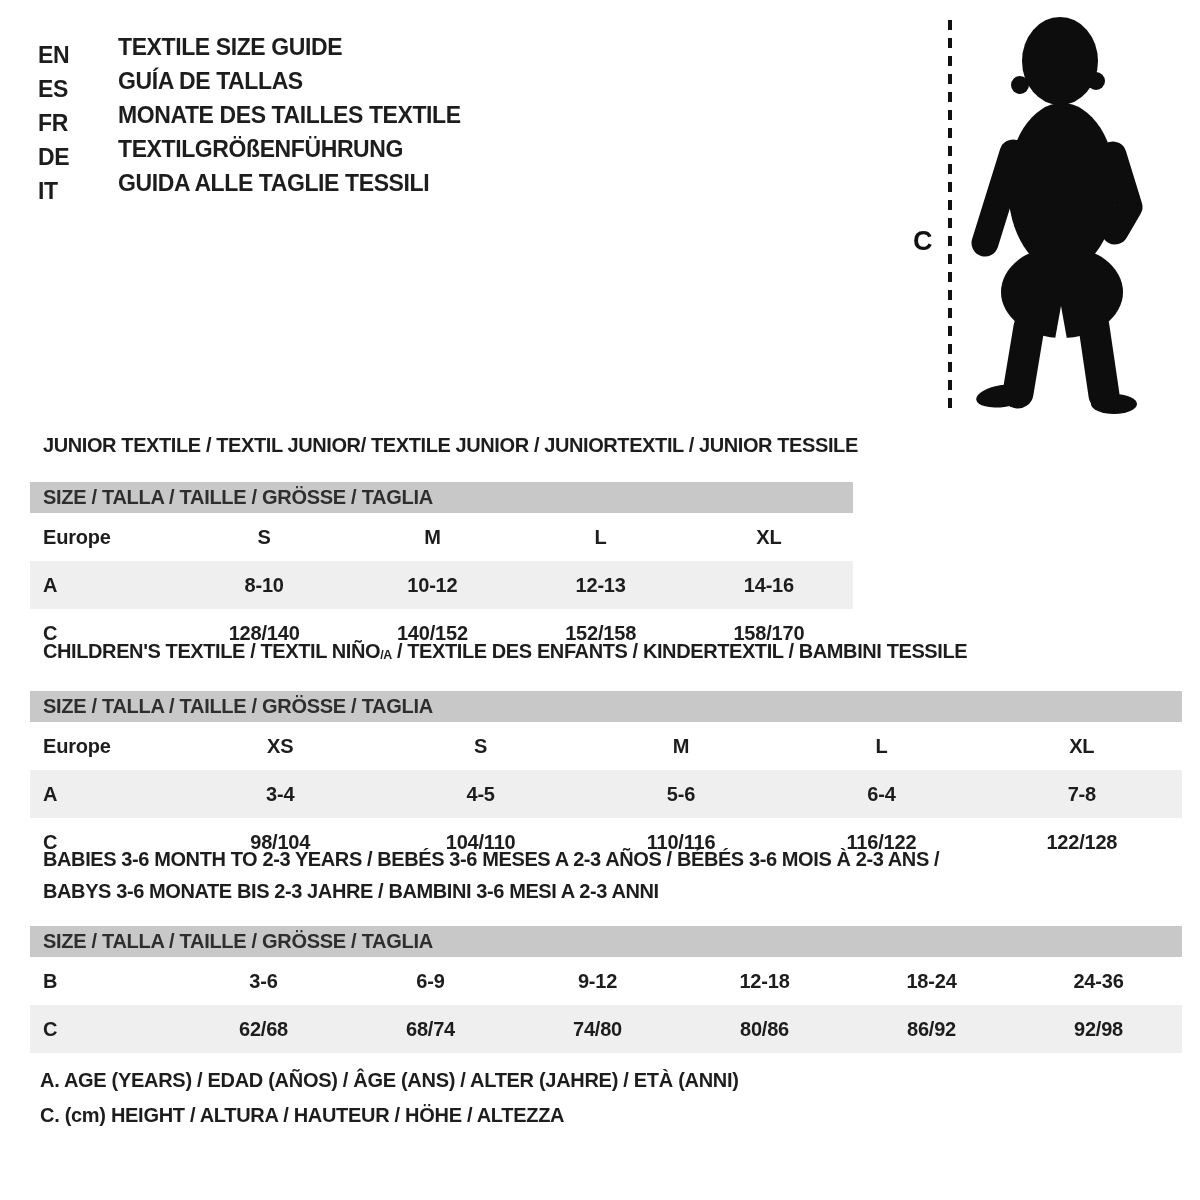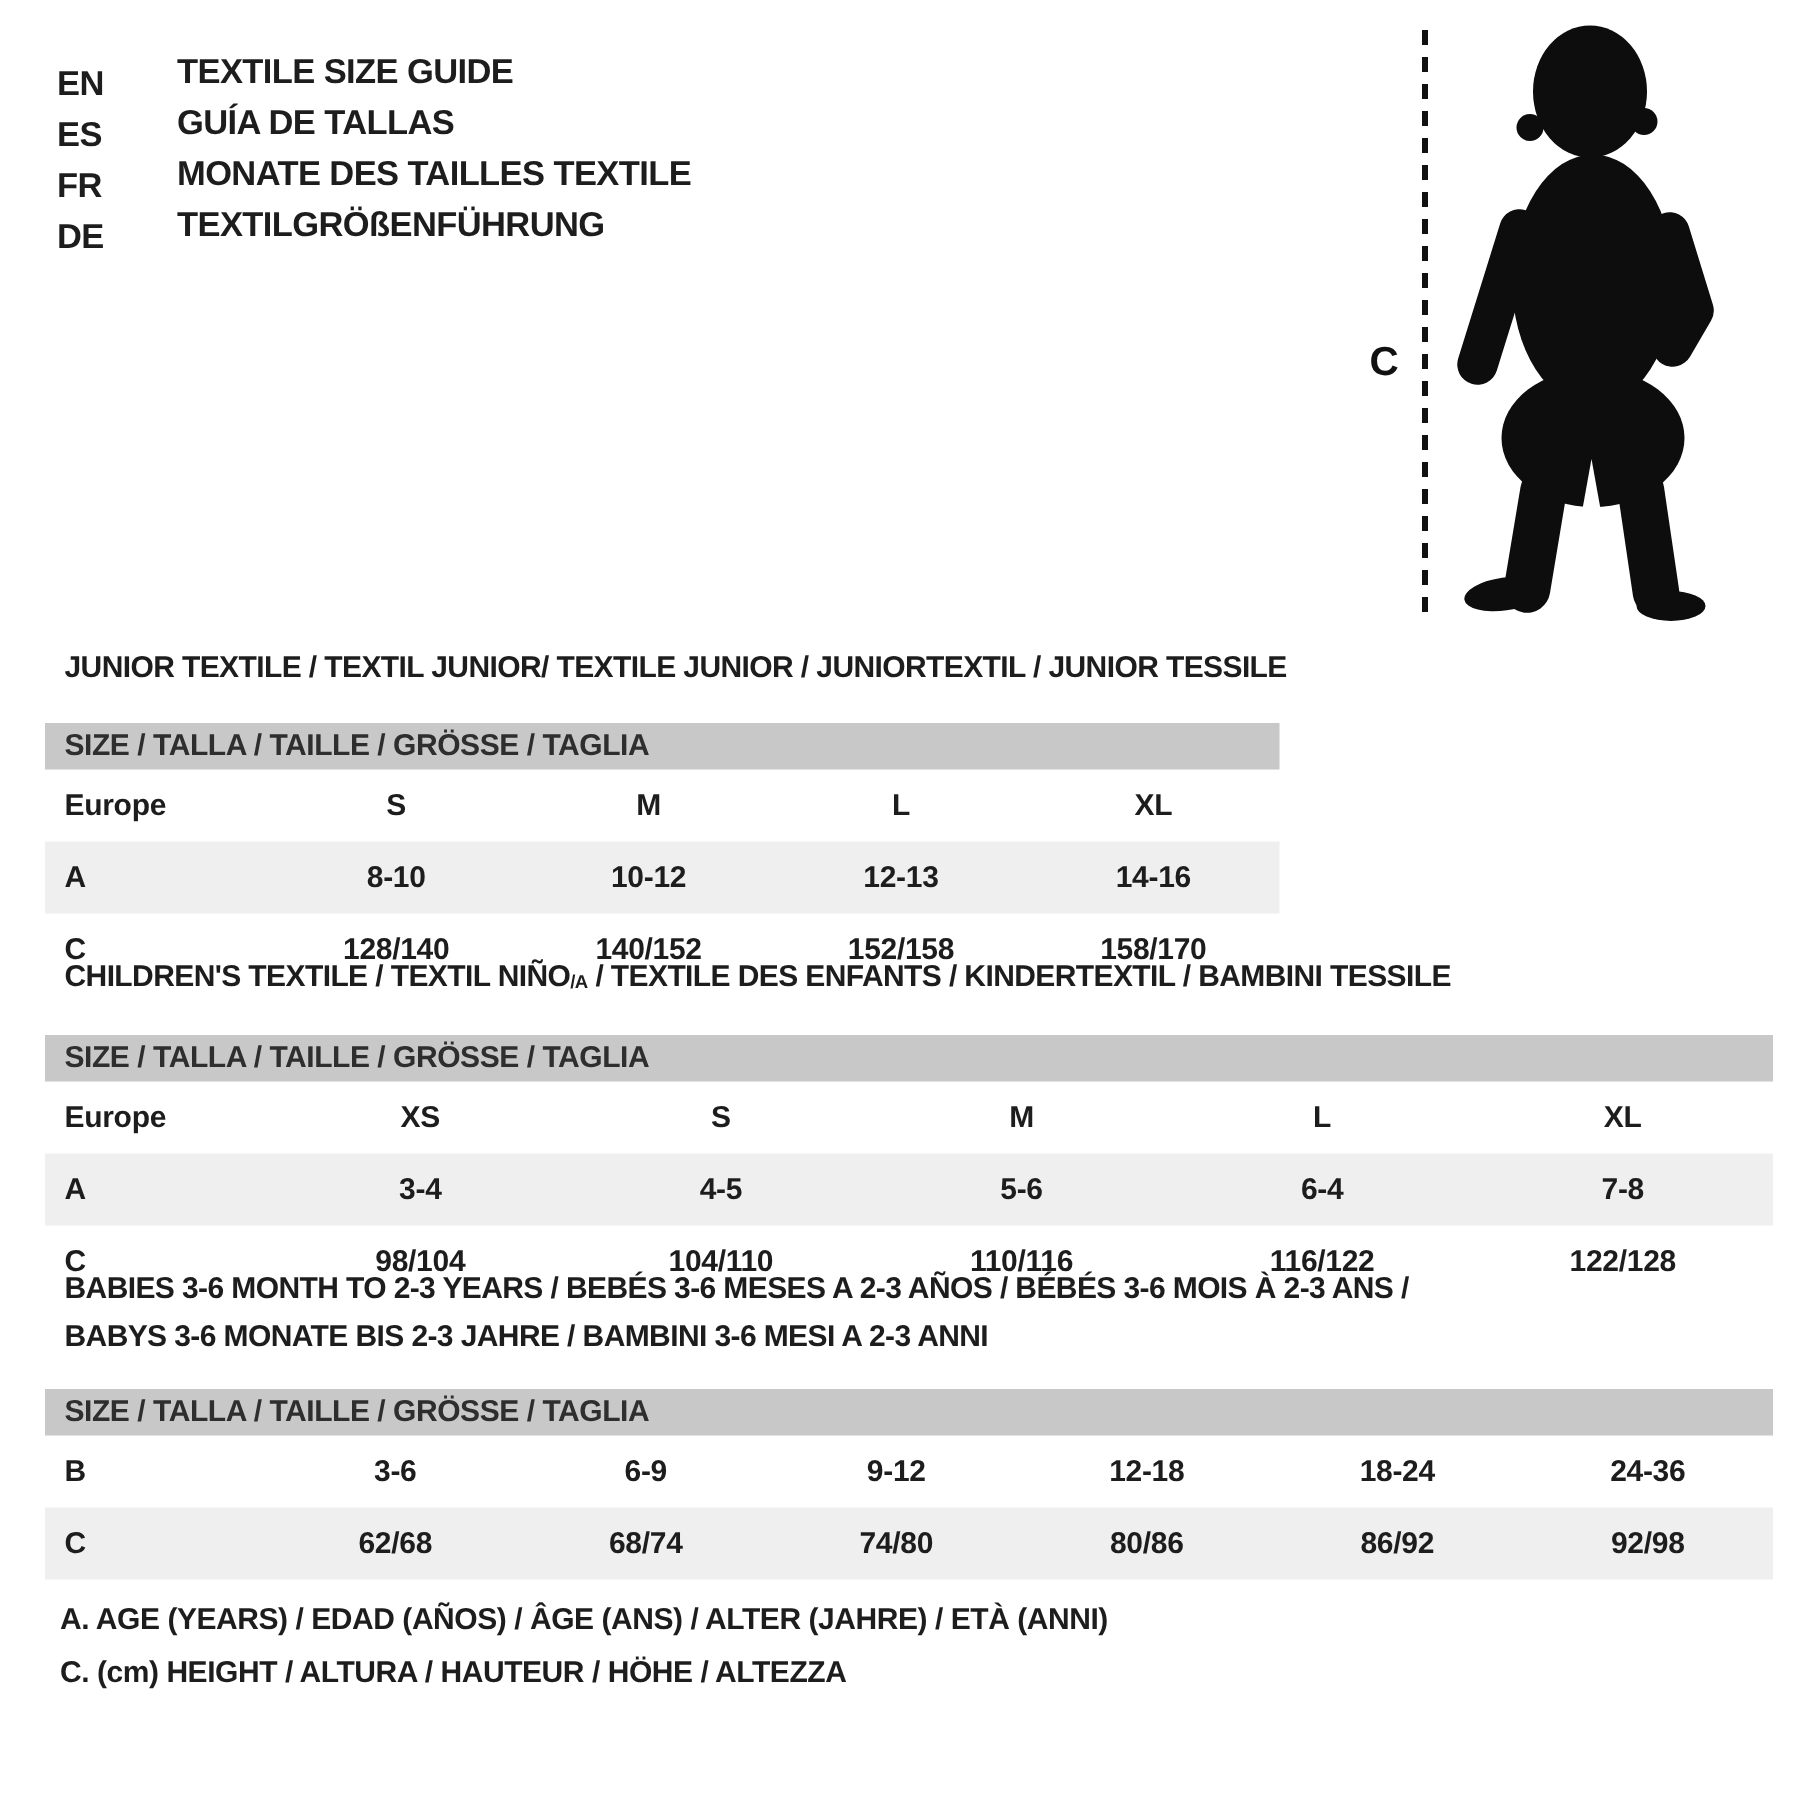--- a/index.html
+++ b/index.html
@@ -51,20 +51,24 @@
       <span class="lang-code">ES</span>
       <span class="lang-title">GUÍA DE TALLAS</span>
     </div>
     <div class="lang-row">
       <span class="lang-code">FR</span>
       <span class="lang-title">MONATE DES TAILLES TEXTILE</span>
     </div>
     <div class="lang-row">
       <span class="lang-code">DE</span>
       <span class="lang-title">TEXTILGRÖßENFÜHRUNG</span>
+    </div>
+    <div class="lang-row">
+      <span class="lang-code">IT</span>
+      <span class="lang-title">GUIDA ALLE TAGLIE TESSILI</span>
     </div>
   </div>
 
   <svg class="figure-svg" width="265" height="420" viewBox="0 0 265 420">
     <line x1="55" y1="12" x2="55" y2="408" stroke="#111" stroke-width="4" stroke-dasharray="10 8"></line>
     <text x="18" y="242" font-size="27" font-weight="bold" fill="#111">C</text>
     <g transform="translate(72,7)" fill="#0d0d0d" stroke="none">
       <ellipse cx="93" cy="46" rx="38" ry="44"></ellipse>
       <circle cx="53" cy="70" r="9"></circle>
       <circle cx="129" cy="66" r="9"></circle>

